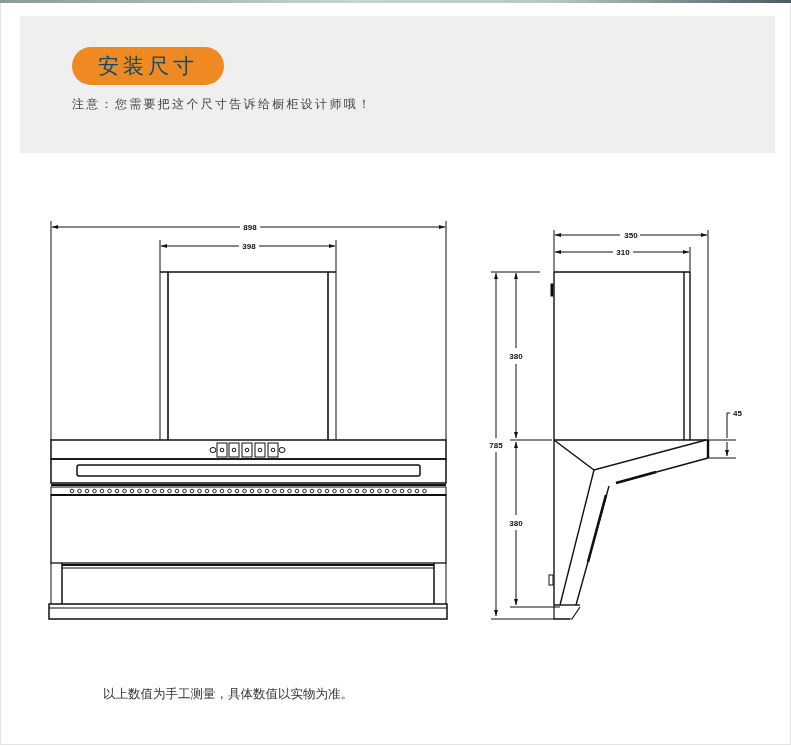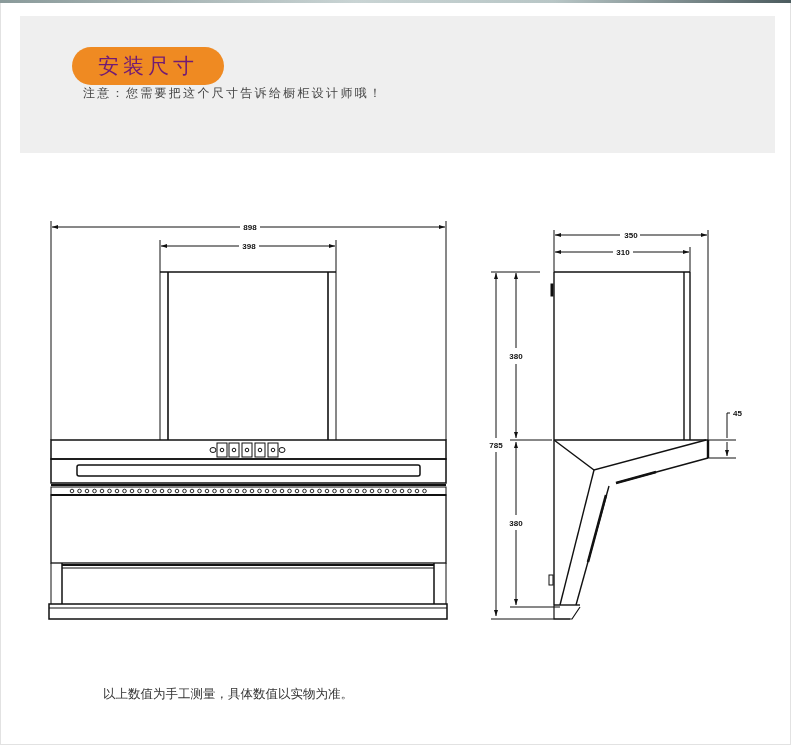--- a/index.html
+++ b/index.html
@@ -16,26 +16,26 @@
     position: absolute; left: 0; top: 3px; width: 789px; height: 741px;
     border-left: 1px solid #e2e2e2; border-right: 1px solid #e2e2e2; border-bottom: 1px solid #e2e2e2;
   }
   .header-panel {
     position: absolute; left: 20px; top: 16px; width: 755px; height: 137px;
     background: #efefef;
   }
   .title-pill {
     position: absolute; left: 72px; top: 47px; width: 152px; height: 38px;
     background: #ef8a22; border-radius: 19px;
-    color: #701a75; font-size: 21px; letter-spacing: 4px;
+    color: #0c4a6e; font-size: 21px; letter-spacing: 4px;
     display: flex; align-items: center; justify-content: center;
   }
   .note {
-    position: absolute; left: 72px; top: 85px;
-    font-size: 12px; color: #444; letter-spacing: 2.3px; margin-left: 11px;
+    position: absolute; left: 72px; top: 96px;
+    font-size: 12px; color: #444; letter-spacing: 2.3px;
   }
   svg { position: absolute; left: 0; top: 0; }
   .dim-text { font-family: "Liberation Sans", sans-serif; font-size: 8px; font-weight: bold; fill: #111; }
   .footer-note {
     position: absolute; left: 83px; top: 686px;
     font-size: 12.5px; color: #333; margin-left: 20px;
   }
 </style>
 </head>
 <body>

